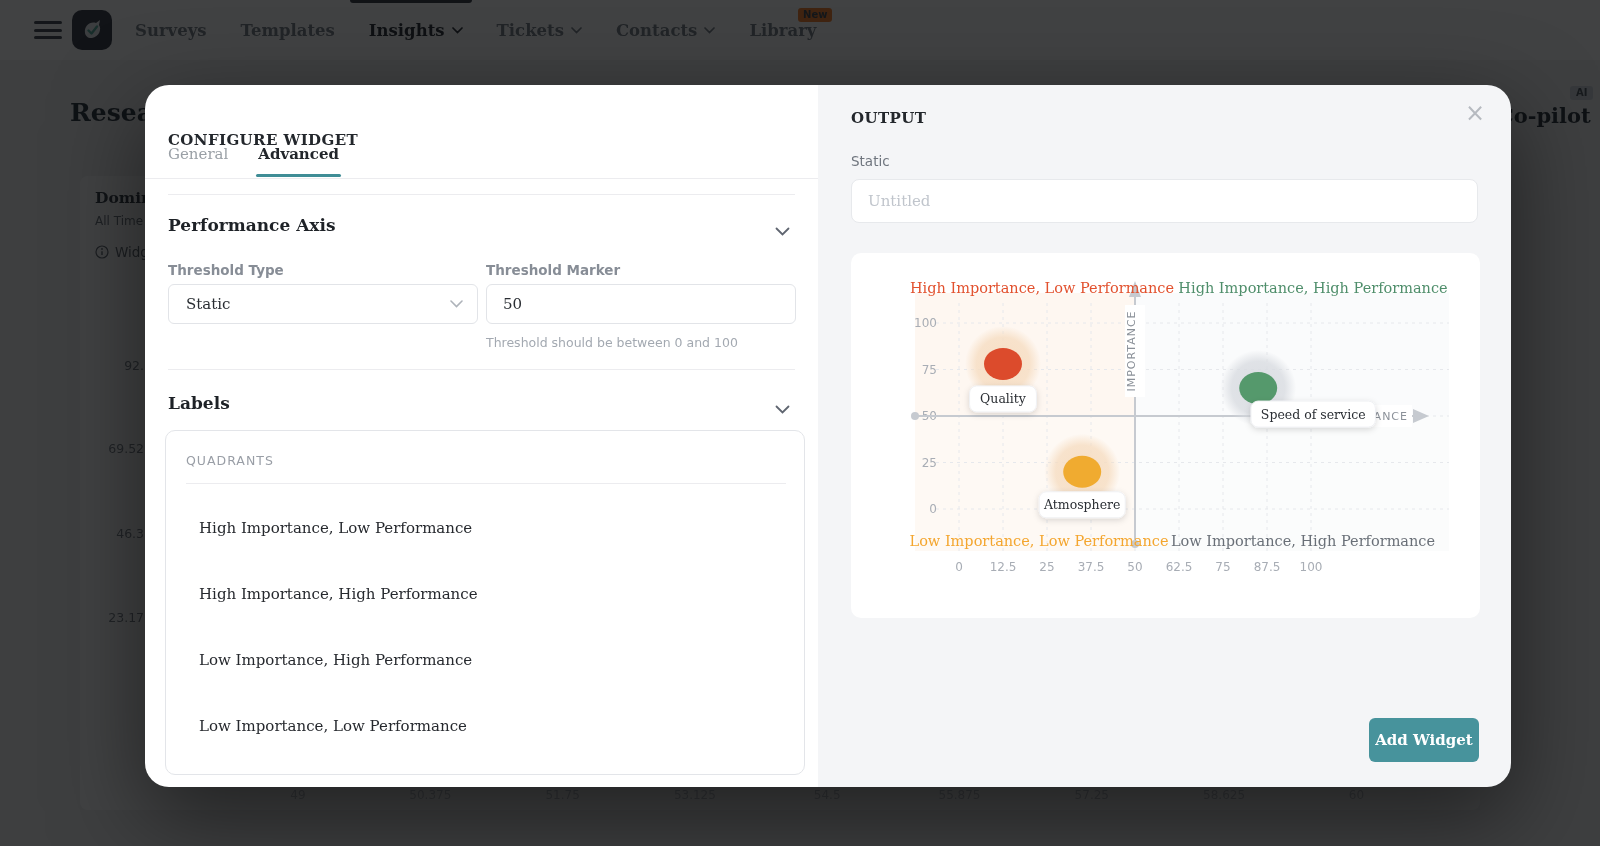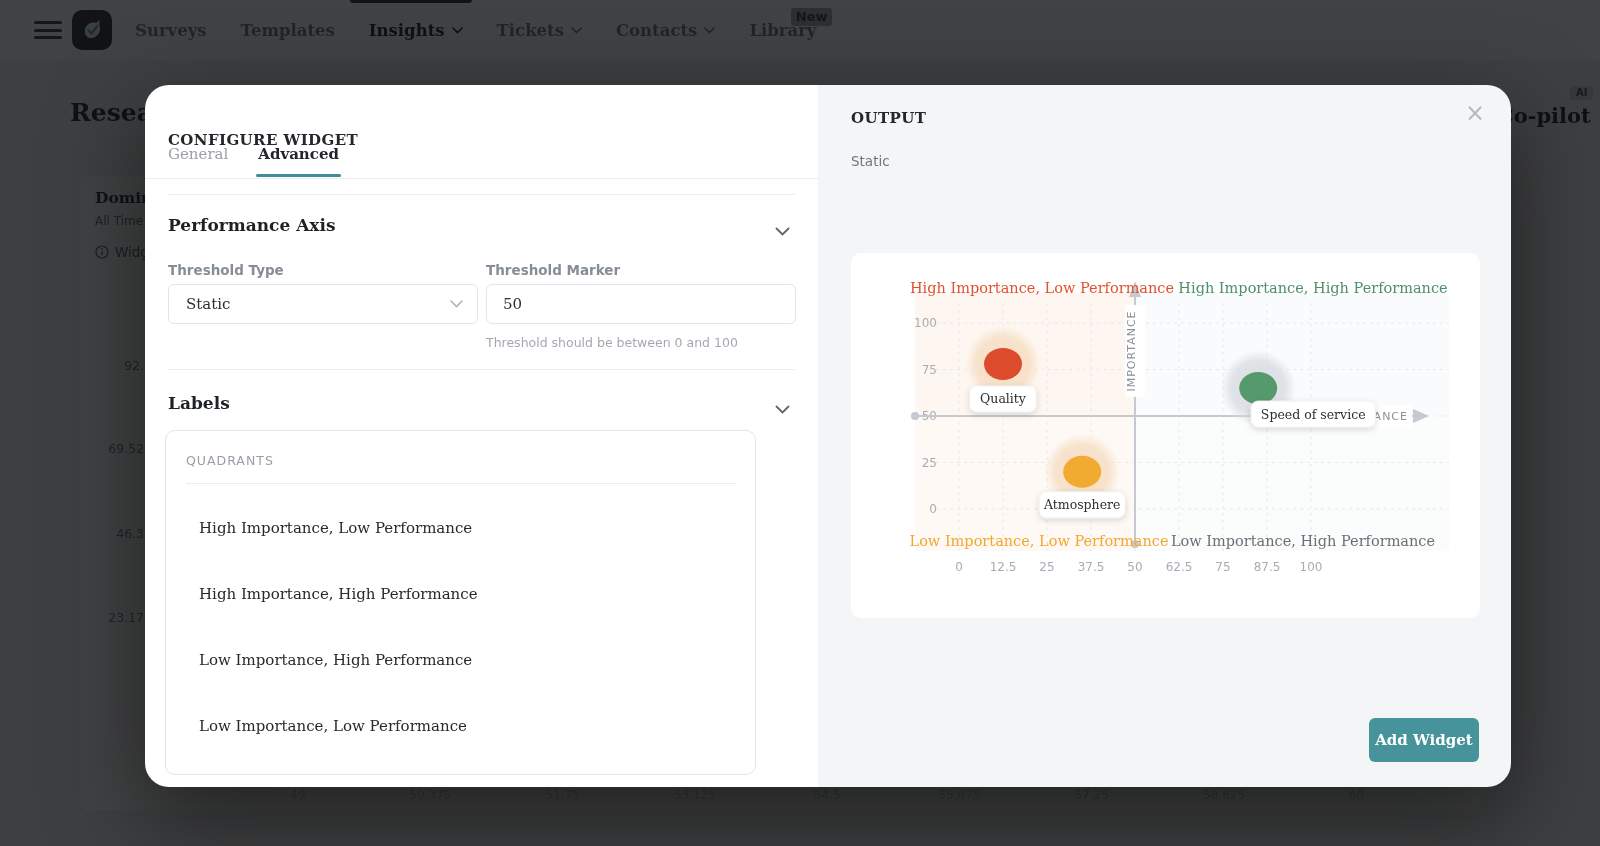--- a/index.html
+++ b/index.html
@@ -8,21 +8,21 @@
   .screen { position:relative; width:1600px; height:846px; background:#eef0f2; overflow:hidden; }
 
   
   .nav { position:absolute; top:0; left:0; right:0; height:60px; background:#ffffff; display:flex; align-items:center; z-index:1; }
   .hamburger { position:absolute; left:34px; top:21px; width:28px; height:18px; display:flex; flex-direction:column; justify-content:space-between; cursor:pointer; }
   .hamburger span { display:block; height:3px; border-radius:2px; background:#2a333d; }
   .logo { position:absolute; left:72px; top:10px; width:40px; height:40px; border-radius:10px; background:#1d2330; display:flex; align-items:center; justify-content:center; }
   .nav-menu { position:absolute; left:135px; top:0; height:60px; display:flex; align-items:center; gap:34px; }
   .nav-item { display:flex; align-items:center; gap:7px; font-size:16.5px; font-weight:700; color:#6b737c; cursor:pointer; position:relative; white-space:nowrap; }
   .nav-item.active { color:#10161d; }
-  .nav-badge { position:absolute; top:-13px; right:-16px; background:#a3a3a3; color:#2e363f; font-family:"DejaVu Sans",sans-serif; font-size:13px; font-weight:700; padding:1px 5px 2px; border-radius:3px; }
+  .nav-badge { position:absolute; top:-13px; right:-16px; background:#f97316; color:#2e363f; font-family:"DejaVu Sans",sans-serif; font-size:10px; font-weight:700; padding:1px 5px 2px; border-radius:3px; }
   .nav-right { position:absolute; right:28px; top:0; height:60px; display:flex; align-items:center; gap:26px; }
   .nav-action { display:flex; align-items:center; gap:8px; font-size:16px; font-weight:700; color:#2a333d; cursor:pointer; white-space:nowrap; }
   .nav-divider { width:1px; height:26px; background:#dfe2e6; }
   .gear { font-family:"DejaVu Sans",sans-serif; font-size:21px; color:#2a333d; cursor:pointer; line-height:1; }
   .active-tab-indicator { position:absolute; top:0; left:350px; width:122px; height:3px; background:#1d242e; border-radius:0 0 3px 3px; z-index:2; }
 
   .bg-page-title { position:absolute; left:70px; top:98px; font-size:25px; font-weight:700; color:#121c26; z-index:1; }
   .bg-card { position:absolute; left:80px; top:176px; width:1400px; height:634px; background:#ffffff; border-radius:8px; z-index:1; }
   .bg-panel-title { position:absolute; left:15px; top:12px; font-size:15.5px; font-weight:700; color:#1a222c; }
   .bg-time-filter { position:absolute; left:15px; top:38px; font-size:12px; color:#5a626c; display:flex; gap:5px; align-items:center; cursor:pointer; font-family:"DejaVu Sans",sans-serif; }
@@ -46,21 +46,21 @@
   .tab.active::after { content:""; position:absolute; left:-2px; right:-2px; bottom:0; height:3px; background:#3f8d96; border-radius:2px; }
   .tabs-divider { position:absolute; left:0; right:0; top:93px; height:1px; background:#ececef; }
   .content-divider { position:absolute; left:23px; right:23px; height:1px; background:#ececef; }
   .section-heading { position:absolute; left:23px; font-size:17px; font-weight:700; color:#1e2227; }
   .chev-right { position:absolute; right:28px; }
   .field-label { position:absolute; font-family:"DejaVu Sans",sans-serif; font-size:13.5px; color:#878d96;font-weight:bold; }
   .select-box, .text-input { position:absolute; height:40px; background:#fff; border:1px solid #e2e4e8; border-radius:6px; font-size:15px; color:#2a2e33; }
   .select-box { display:flex; align-items:center; justify-content:space-between; padding:0 14px 0 17px; cursor:pointer; }
   .text-input { font-family:"DejaVu Serif",serif; padding:0 16px; width:310px; outline:none; }
   .helper-text { position:absolute; font-family:"DejaVu Sans",sans-serif; font-size:12.5px; color:#a3a9b1; }
-  .quadrants-box { position:absolute; left:20px; top:345px; width:591px; height:345px; border:1px solid #e3e5e9; border-radius:10px; background:#fff; }
+  .quadrants-box { position:absolute; left:20px; top:345px; width:640px; height:345px; border:1px solid #e3e5e9; border-radius:10px; background:#fff; }
   .quadrants-title { position:absolute; left:20px; top:22px; font-family:"DejaVu Sans",sans-serif; font-size:12.5px; letter-spacing:1px; color:#999ea6; }
   .quadrants-divider { position:absolute; left:20px; right:18px; top:52px; height:1px; background:#ececef; }
   .quadrant-item { position:absolute; left:33px; font-size:15px; color:#26292e; }
 
   .out-title { position:absolute; left:33px; top:24px; font-size:15px; font-weight:700; letter-spacing:0.4px; color:#23272c; }
   .close-btn { position:absolute; right:26px; top:16px; font-family:"DejaVu Sans",sans-serif; font-size:24px; color:#b6bac0; cursor:pointer; line-height:1; }
   .title-label { position:absolute; left:33px; top:68px; font-family:"DejaVu Sans",sans-serif; font-size:13.5px; color:#6f757e; }
   .title-input { position:absolute; left:33px; top:94px; width:627px; height:44px; background:#fff; border:1px solid #e7e9ec; border-radius:8px; padding:0 16px; font-family:"DejaVu Serif",serif; font-size:15px; color:#2a2e33; outline:none; }
   .title-input::placeholder { color:#c0c5cc; }
   .chart-card { position:absolute; left:33px; top:168px; width:629px; height:365px; background:#fff; border-radius:10px; }
@@ -209,20 +209,21 @@
             <div class="quadrant-item" style="top: 286px;">Low Importance, Low Performance</div>
           </div>
       </div>
     </div>
 
     <div class="panel-right">
       <div class="out-title">OUTPUT</div>
       <div class="close-btn">×</div>
 
       <div class="title-label">Static</div>
+      <input class="title-input" placeholder="Untitled" style="">
 
       <div class="chart-card" id="chart-card"><svg width="629" height="365" viewBox="0 0 629 365" font-family="DejaVu Sans, sans-serif">
             <defs>
  <radialGradient id="haloWarm">
                 <stop offset="0%" stop-color="#f6ddc2" stop-opacity="0.95"></stop>
                 <stop offset="70%" stop-color="#f6ddc2" stop-opacity="0.8"></stop>
                 <stop offset="100%" stop-color="#f6ddc2" stop-opacity="0"></stop>
               </radialGradient>
  <radialGradient id="haloGray">
                 <stop offset="0%" stop-color="#d9dce1" stop-opacity="0.95"></stop>

